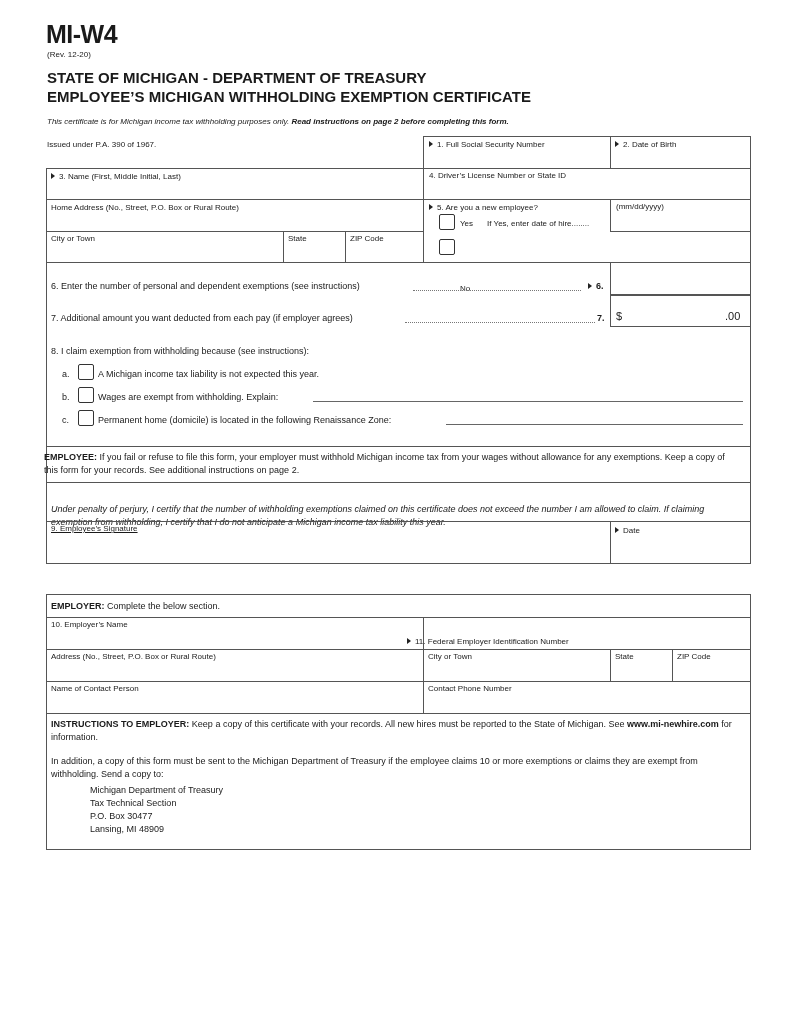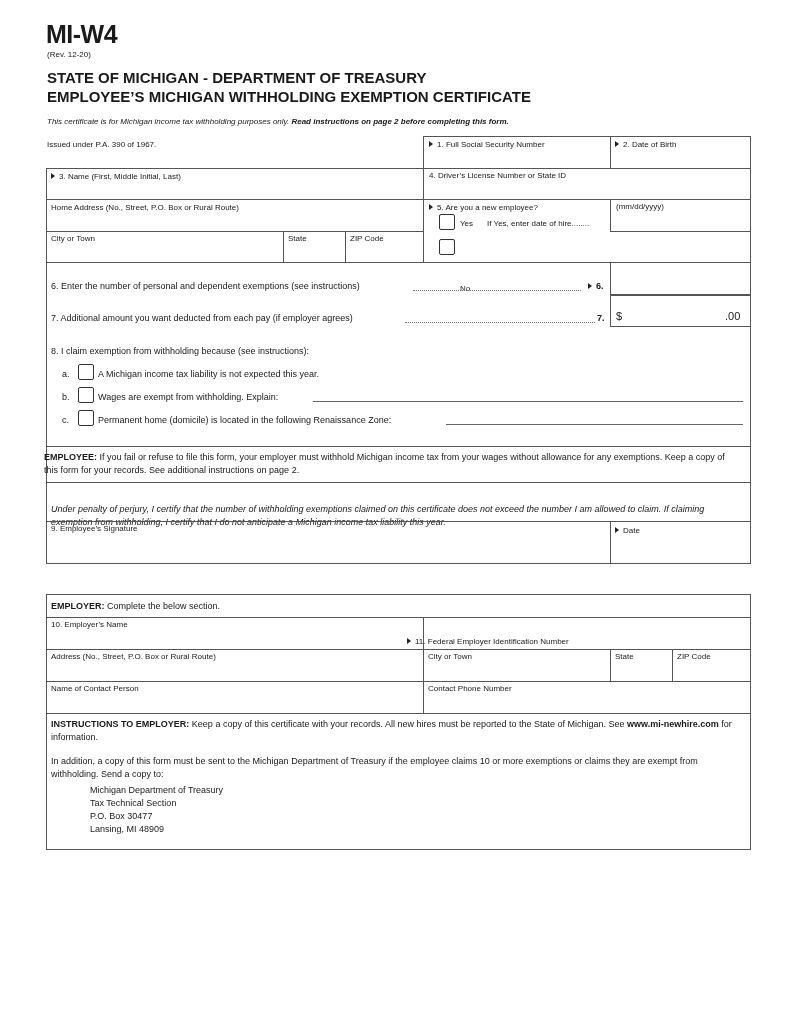--- a/index.html
+++ b/index.html
@@ -116,21 +116,21 @@
 <input class="fld" style="left: 448px; top: 411px; width: 292px; height: 12px;">
 
 <div class="hl" style="left:46px;top:446px;width:705px;"></div>
 <div class="para" style="left:44px;top:451px;width:690px;">
   <b>EMPLOYEE:</b> <span>If you fail or refuse to file this form, your employer must withhold Michigan income tax from your wages without allowance for any exemptions. Keep a copy of this form for your records. See additional instructions on page 2.</span>
 </div>
 <div class="hl" style="left:46px;top:482px;width:705px;"></div>
 <div class="para" style="left:51px;top:486px;width:695px;font-style:italic;margin-top:17px;">Under penalty of perjury, I certify that the number of withholding exemptions claimed on this certificate does not exceed the number I am allowed to claim. If claiming exemption from withholding, I certify that I do not anticipate a Michigan income tax liability this year.</div>
 <div class="hl" style="left:46px;top:521px;width:705px;"></div>
 <div class="vl" style="left:610px;top:521px;height:43px;"></div>
-<div class="lbl" style="left:51px;top:524px;">9. Employee’s Signature</div>
+<div class="lbl" style="left:51px;top:524px;text-decoration:underline;">9. Employee’s Signature</div>
 <div class="abs" style="left:52px;top:536px;width:550px;height:24px;"></div>
 <div class="lbl" style="left:615px;top:526px;"><span class="tri"></span><span>Date</span></div>
 <input class="fld" style="left: 616px; top: 540px; width: 130px; height: 18px;">
 
 <div class="box" style="left:46px;top:594px;width:705px;height:256px;"></div>
 <div class="txt9" style="left:51px;top:601px;">
   <b>EMPLOYER:</b> <span>Complete the below section.</span>
 </div>
 <div class="hl" style="left:46px;top:617px;width:705px;"></div>
 <div class="vl" style="left:423px;top:617px;height:96px;"></div>

